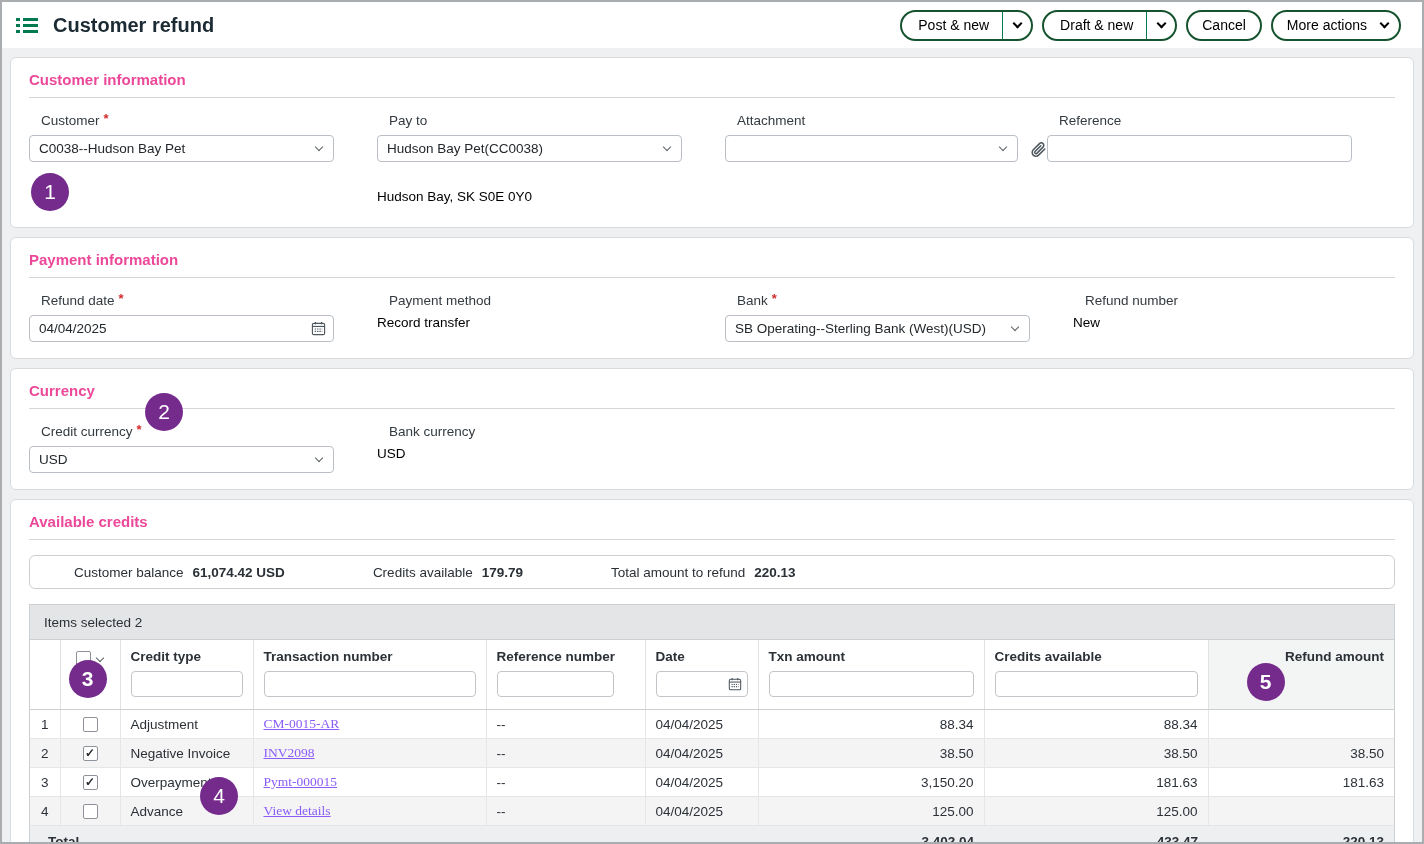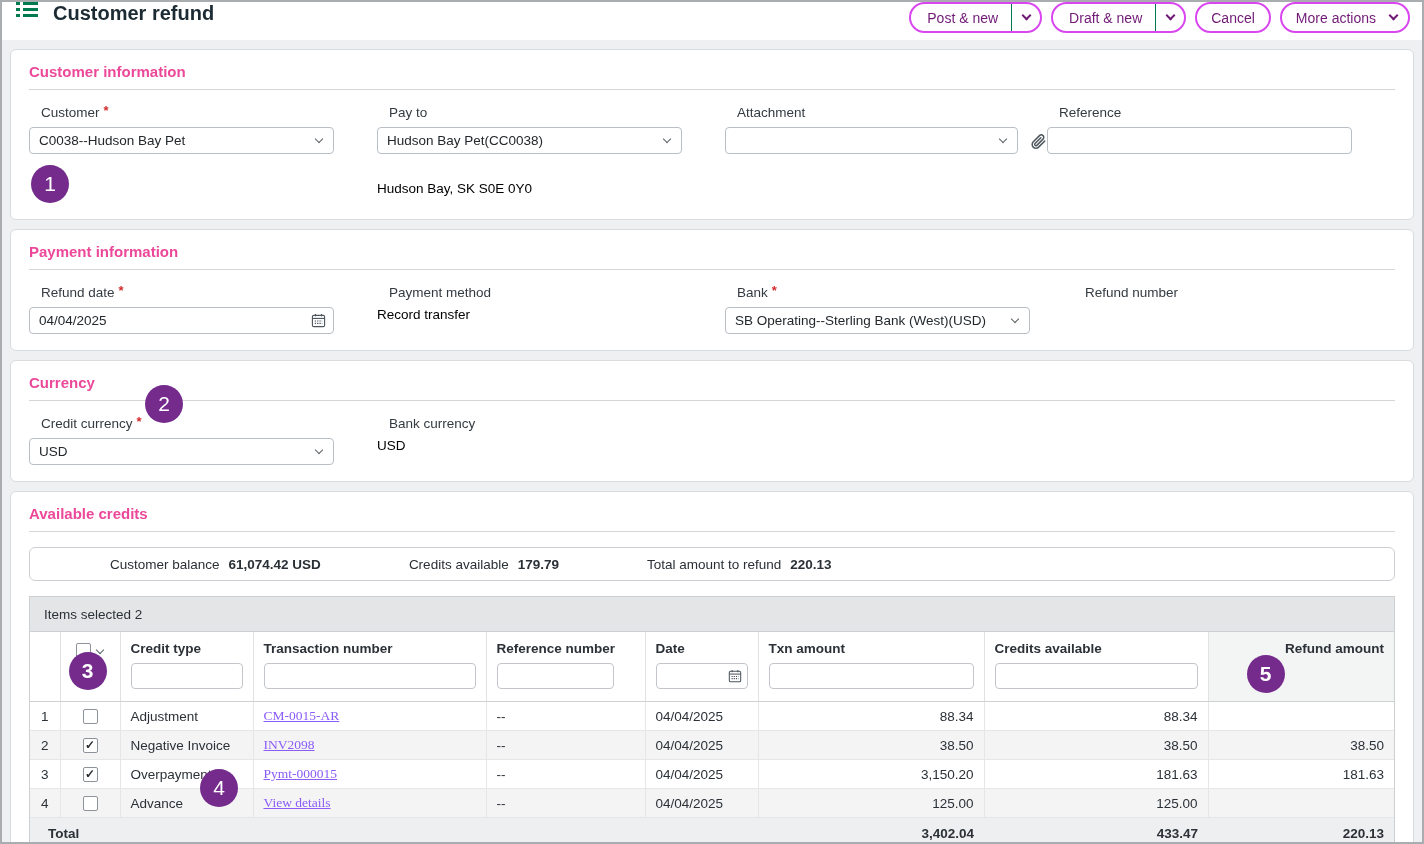--- a/index.html
+++ b/index.html
@@ -3,30 +3,30 @@
 <meta charset="utf-8">
 <style>
   * { box-sizing: border-box; margin: 0; padding: 0; }
   html,body { background:#fff; }
   body { font-family: "Liberation Sans", sans-serif; width:1424px; }
 
   .screen { width:1424px; height:844px; border:2px solid #a9adb0; background:#eef0f1;
             display:flex; flex-direction:column; overflow:hidden; }
 
   
-  .topbar { height:38px; background:#fff; display:flex; align-items:flex-start;
-            padding:0 12px 0 14px; flex:0 0 auto; }
+  .topbar { height:46px; background:#fff; display:flex; align-items:center;
+            padding:0 21px 0 14px; flex:0 0 auto; }
   .menu-icon { display:flex; flex-direction:column; gap:3px; cursor:pointer; }
   .menu-icon .mrow { display:flex; align-items:center; gap:3px; }
   .menu-icon .dot { width:4px; height:3px; background:#007a4e; }
   .menu-icon .bar { width:15px; height:3px; background:#007a4e; }
   .page-title { font-size:20px; font-weight:700; color:#1c2b33; margin-left:15px; }
   .topbar-actions { margin-left:auto; display:flex; gap:9px; align-items:center; }
-  .pill { display:flex; align-items:center; height:31px; border:2px solid #d946ef;
-          border-radius:17px; color:#701a75; font-size:14px; background:#fff; cursor:pointer; }
+  .pill { display:flex; align-items:center; height:31px; border:2px solid #14532d;
+          border-radius:17px; color:#000000; font-size:14px; background:#fff; cursor:pointer; }
   .pill .lbl { padding:0 14px; white-space:nowrap; }
   .pill.split .lbl { padding:0 13px 0 16px; }
   .pill .divider { width:1px; align-self:stretch; background:#007a4e; }
   .pill .caret-box { width:28px; display:flex; justify-content:center; align-items:center; }
   .chev { width:7px; height:7px; border-right:2px solid currentColor; border-bottom:2px solid currentColor;
           transform:rotate(45deg); margin-top:-4px; }
   .pill.plain .lbl { padding-right:8px; }
   .pill.plain .caret-box { width:24px; padding-right:6px; }
 
   
@@ -55,21 +55,21 @@
   .badge.b2 { position:absolute; left:134px; top:24px; }
   .address { margin-top:27px; }
   .attach-row { display:flex; align-items:center; gap:11px; }
   .attach-row .field { width:293px; }
   .cal-wrap { position:relative; width:305px; }
   .cal-wrap .field { width:100%; }
   .cal-wrap svg { position:absolute; right:8px; top:6px; }
 
   
   .sum-bar { height:34px; border:1px solid #ccd0d4; border-radius:6px; display:flex; align-items:center;
-             font-size:13.5px; color:#2a3036; padding-left:80px; margin-bottom:15px; }
+             font-size:13.5px; color:#2a3036; padding-left:44px; margin-bottom:15px; }
   .sum-pair { display:flex; gap:9px; align-items:center; }
   .sum-pair .sum-val { font-weight:700; }
   .sum-pair + .sum-pair { margin-left:88px; }
 
   .grid-wrap { position:relative; border:1px solid #cdd0d3; }
   .items-bar { height:35px; background:#e4e5e6; display:flex; align-items:center; padding-left:14px;
                font-size:13.5px; color:#2b3137; border-bottom:1px solid #cdd0d3; }
   table { border-collapse:collapse; width:100%; table-layout:fixed; font-size:13.5px;
           color:#2b3137; background:#fff; }
   thead th { font-weight:700; text-align:left; padding:9px 10px 8px; height:66px; vertical-align:top;
@@ -237,20 +237,21 @@
           </div>
           <div class="field select">
             <span class="val">SB Operating--Sterling Bank (West)(USD)</span>
             <span class="chev-g"></span>
           </div>
         </div>
         <div class="fcol c4">
           <div class="flabel">
               <span>Refund number</span>
             </div>
+          <div class="static">New</div>
         </div>
       </div>
     </div>
 
     <div class="panel">
       <div class="badge b2">2</div>
       <div class="sec-title">Currency</div>
       <hr class="sec-rule">
       <div class="frow">
         <div class="fcol">

